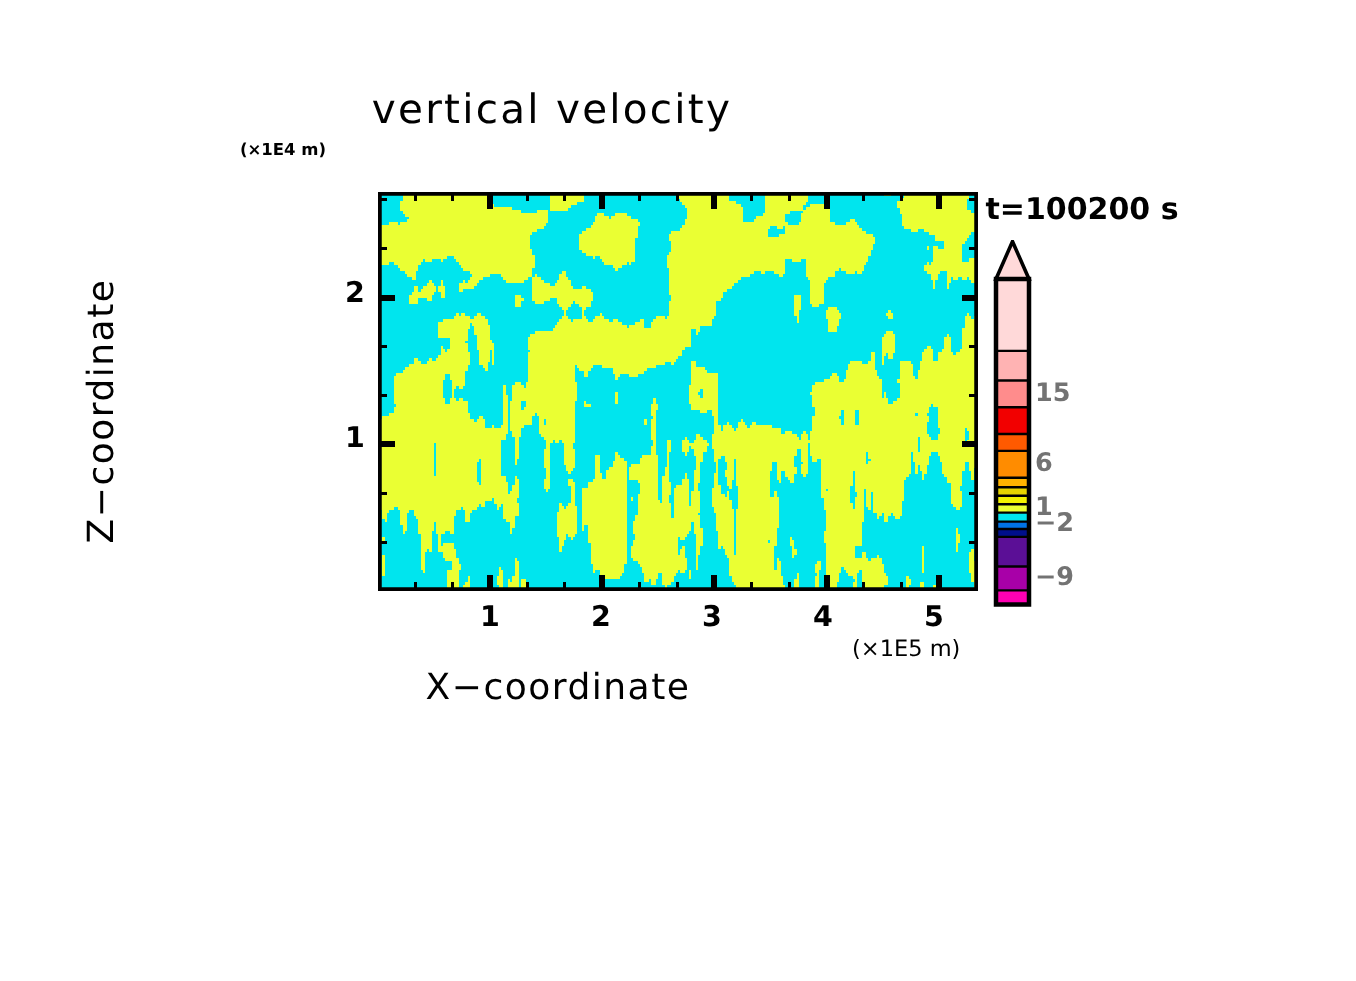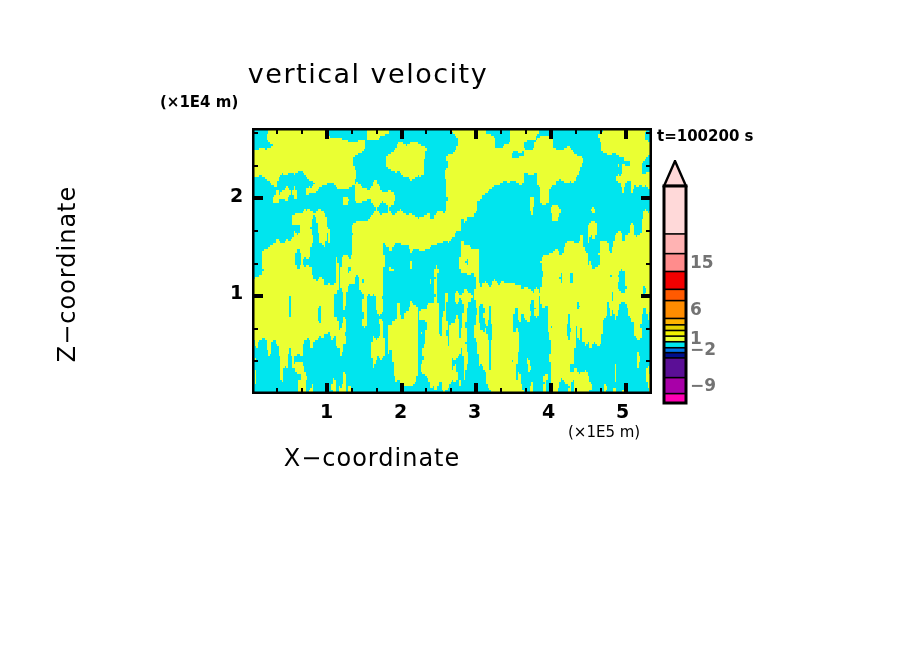--- a/index.html
+++ b/index.html
@@ -32,21 +32,21 @@
     top: 58px;
     width: 736px;
     text-align: center;
     font-size: 27px;
     letter-spacing: 1.5px;
     font-weight: 400;
   }
   #y-unit-label {
     left: 160px;
     top: 93px;
-    font-size: 15px;
+    font-size: 11px;
     font-weight: 700;
     letter-spacing: 0px;
   }
   #x-unit-label {
     left: 568px;
     top: 423px;
     font-size: 15px;
     font-weight: 400;
     letter-spacing: 0px;
   }
@@ -64,21 +64,21 @@
     width: 260px;
     text-align: center;
     font-size: 24px;
     letter-spacing: 1px;
     transform: rotate(-90deg);
     transform-origin: center center;
   }
   #time-stamp {
     left: 657px;
     top: 127px;
-    font-size: 15px;
+    font-size: 20px;
     font-weight: 700;
     letter-spacing: 0px;
   }
   .tick-label {
     position: absolute;
     font-size: 19px;
     font-weight: 700;
     color: #000;
     font-family: "DejaVu Sans", sans-serif;
   }

